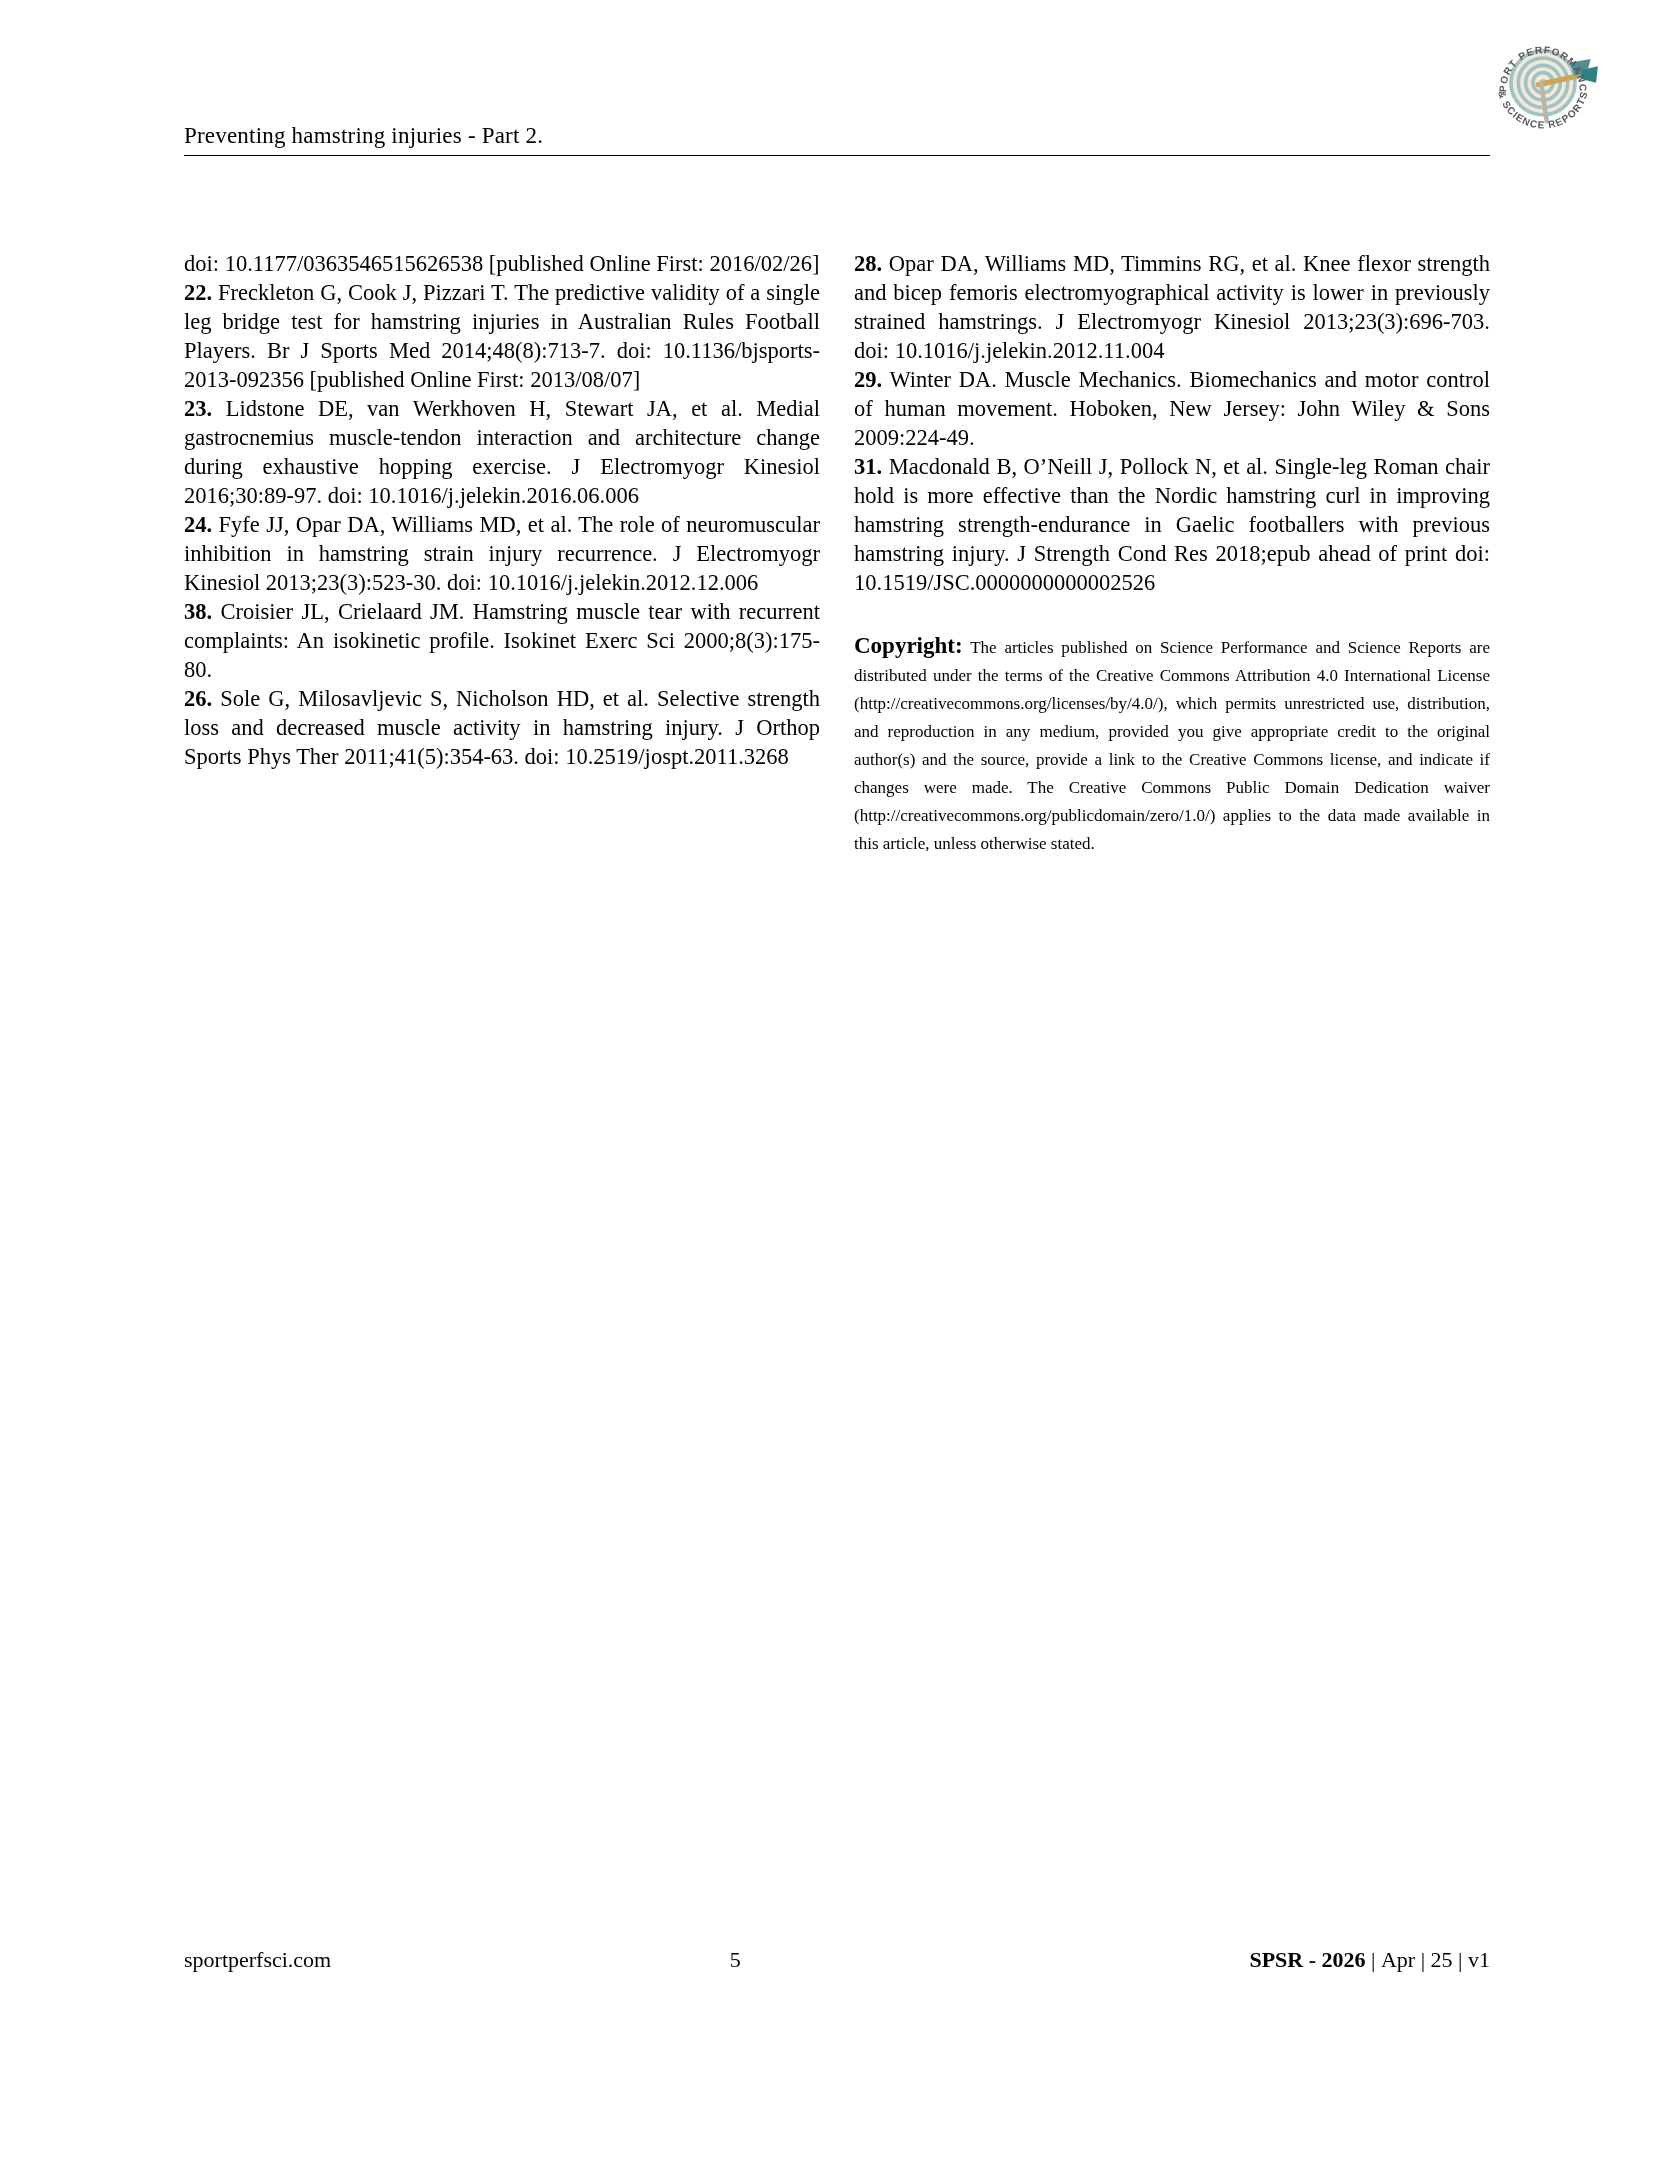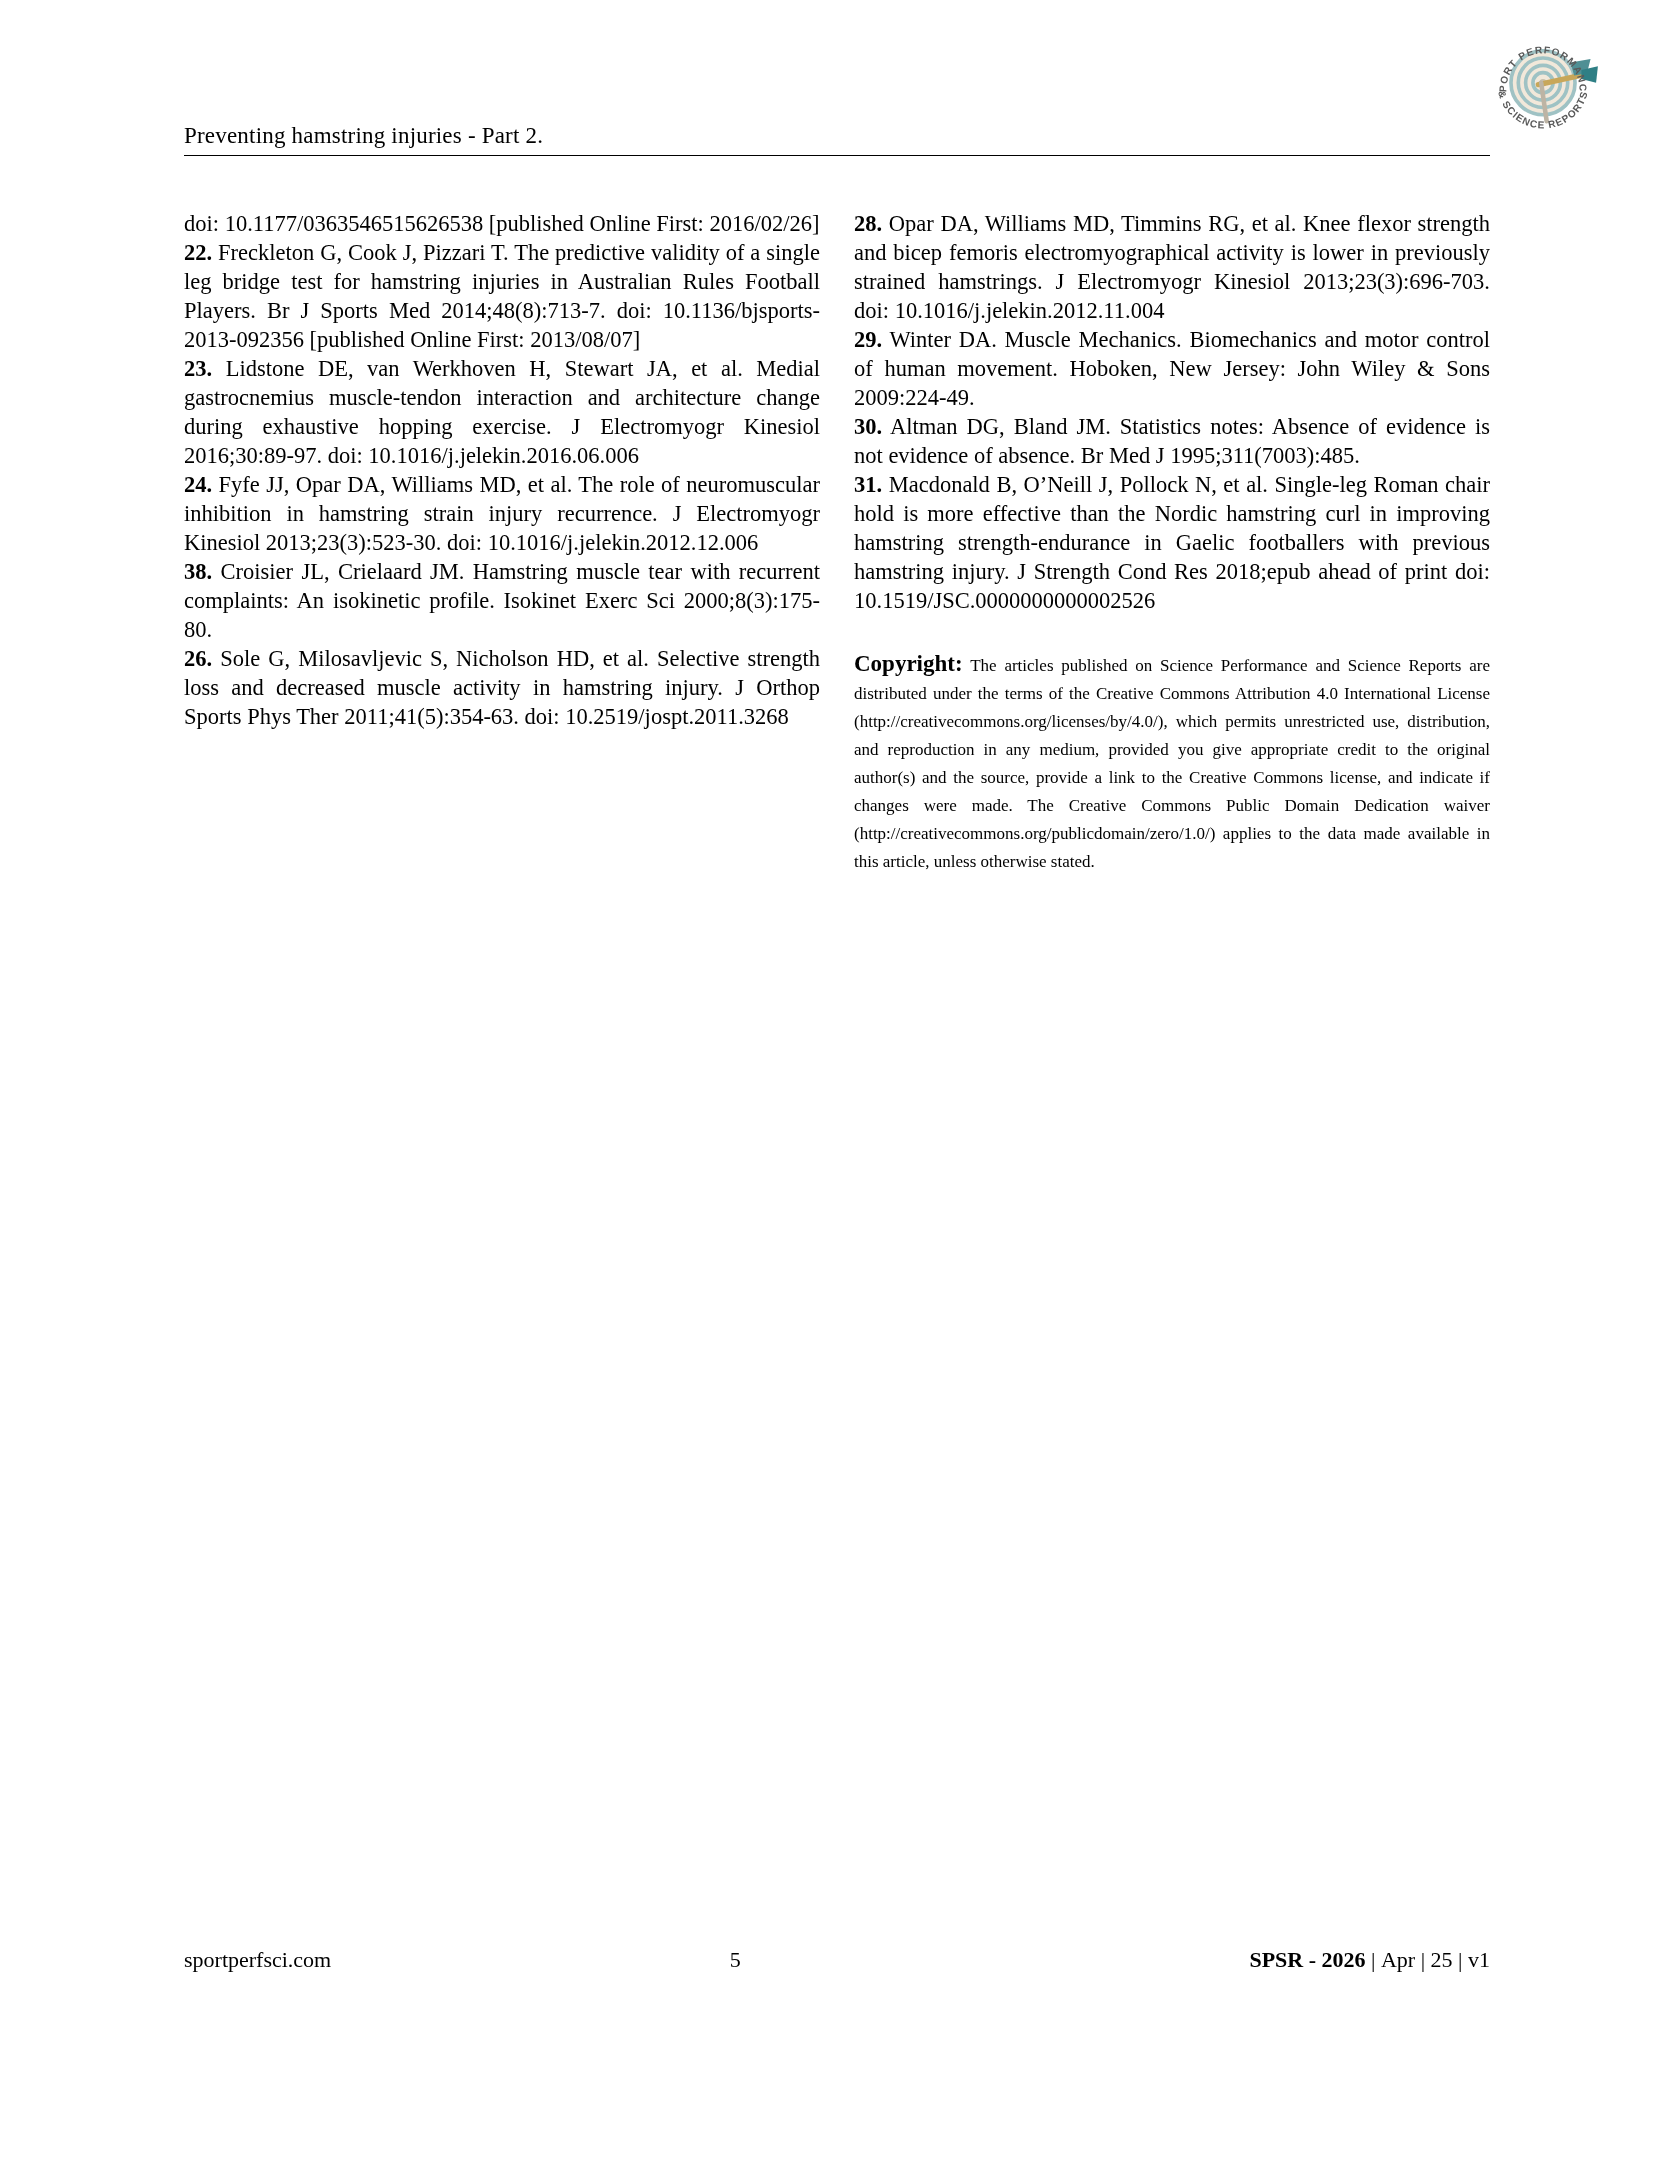--- a/index.html
+++ b/index.html
@@ -60,20 +60,21 @@
   }
   .col {
     width: 636px;
   }
   .refs {
     font-size: 22.5px;
     line-height: 29px;
     text-align: justify;
     text-justify: inter-word;
     hyphens: manual;
+    margin-top: 40px;
   }
   .ref {
     margin: 0;
     text-align: justify;
   }
   .ref-num {
     font-weight: bold;
   }
 
   
@@ -165,21 +166,20 @@
           <p class="ref"><span class="ref-num">24.</span> <span>Fyfe JJ, Opar DA, Williams MD, et al. The role of neuromuscular inhibition in hamstring strain injury recurrence. J Electromyogr Kinesiol 2013;23(3):523-30. doi: 10.1016/j.jelekin.2012.12.006</span></p>
           <p class="ref"><span class="ref-num">38.</span> <span>Croisier JL, Crielaard JM. Hamstring muscle tear with recurrent complaints: An isokinetic profile. Isokinet Exerc Sci 2000;8(3):175-80.</span></p>
           <p class="ref"><span class="ref-num">26.</span> <span>Sole G, Milosavljevic S, Nicholson HD, et al. Selective strength loss and decreased muscle activity in hamstring injury. J Orthop Sports Phys Ther 2011;41(5):354-63. doi: 10.2519/jospt.2011.3268</span></p>
         </div>
     </div>
 
     <div class="col">
       <div class="refs" id="right-refs">
           <p class="ref"><span class="ref-num">28.</span> <span>Opar DA, Williams MD, Timmins RG, et al. Knee flexor strength and bicep femoris electromyographical activity is lower in previously strained hamstrings. J Electromyogr Kinesiol 2013;23(3):696-703. doi: 10.1016/j.jelekin.2012.11.004</span></p>
           <p class="ref"><span class="ref-num">29.</span> <span>Winter DA. Muscle Mechanics. Biomechanics and motor control of human movement. Hoboken, New Jersey: John Wiley &amp; Sons 2009:224-49.</span></p>
-          <p class="ref"><span class="ref-num">30.</span> <span>Altman DG, Bland JM. Statistics notes: Absence of evidence is not evidence of absence. Br Med J 1995;311(7003):485.</span></p>
           <p class="ref"><span class="ref-num">31.</span> <span>Macdonald B, O’Neill J, Pollock N, et al. Single-leg Roman chair hold is more effective than the Nordic hamstring curl in improving hamstring strength-endurance in Gaelic footballers with previous hamstring injury. J Strength Cond Res 2018;epub ahead of print doi: 10.1519/JSC.0000000000002526</span></p>
         </div>
 
       <div class="copyright">
         <span class="copyright-label">Copyright:</span>
         <span>The articles published on Science Performance and Science Reports are distributed under the terms of the Creative Commons Attribution 4.0 International License (http://creativecommons.org/licenses/by/4.0/), which permits unrestricted use, distribution, and reproduction in any medium, provided you give appropriate credit to the original author(s) and the source, provide a link to the Creative Commons license, and indicate if changes were made. The Creative Commons Public Domain Dedication waiver (http://creativecommons.org/publicdomain/zero/1.0/) applies to the data made available in this article, unless otherwise stated.</span>
       </div>
     </div>
 
   </div>

